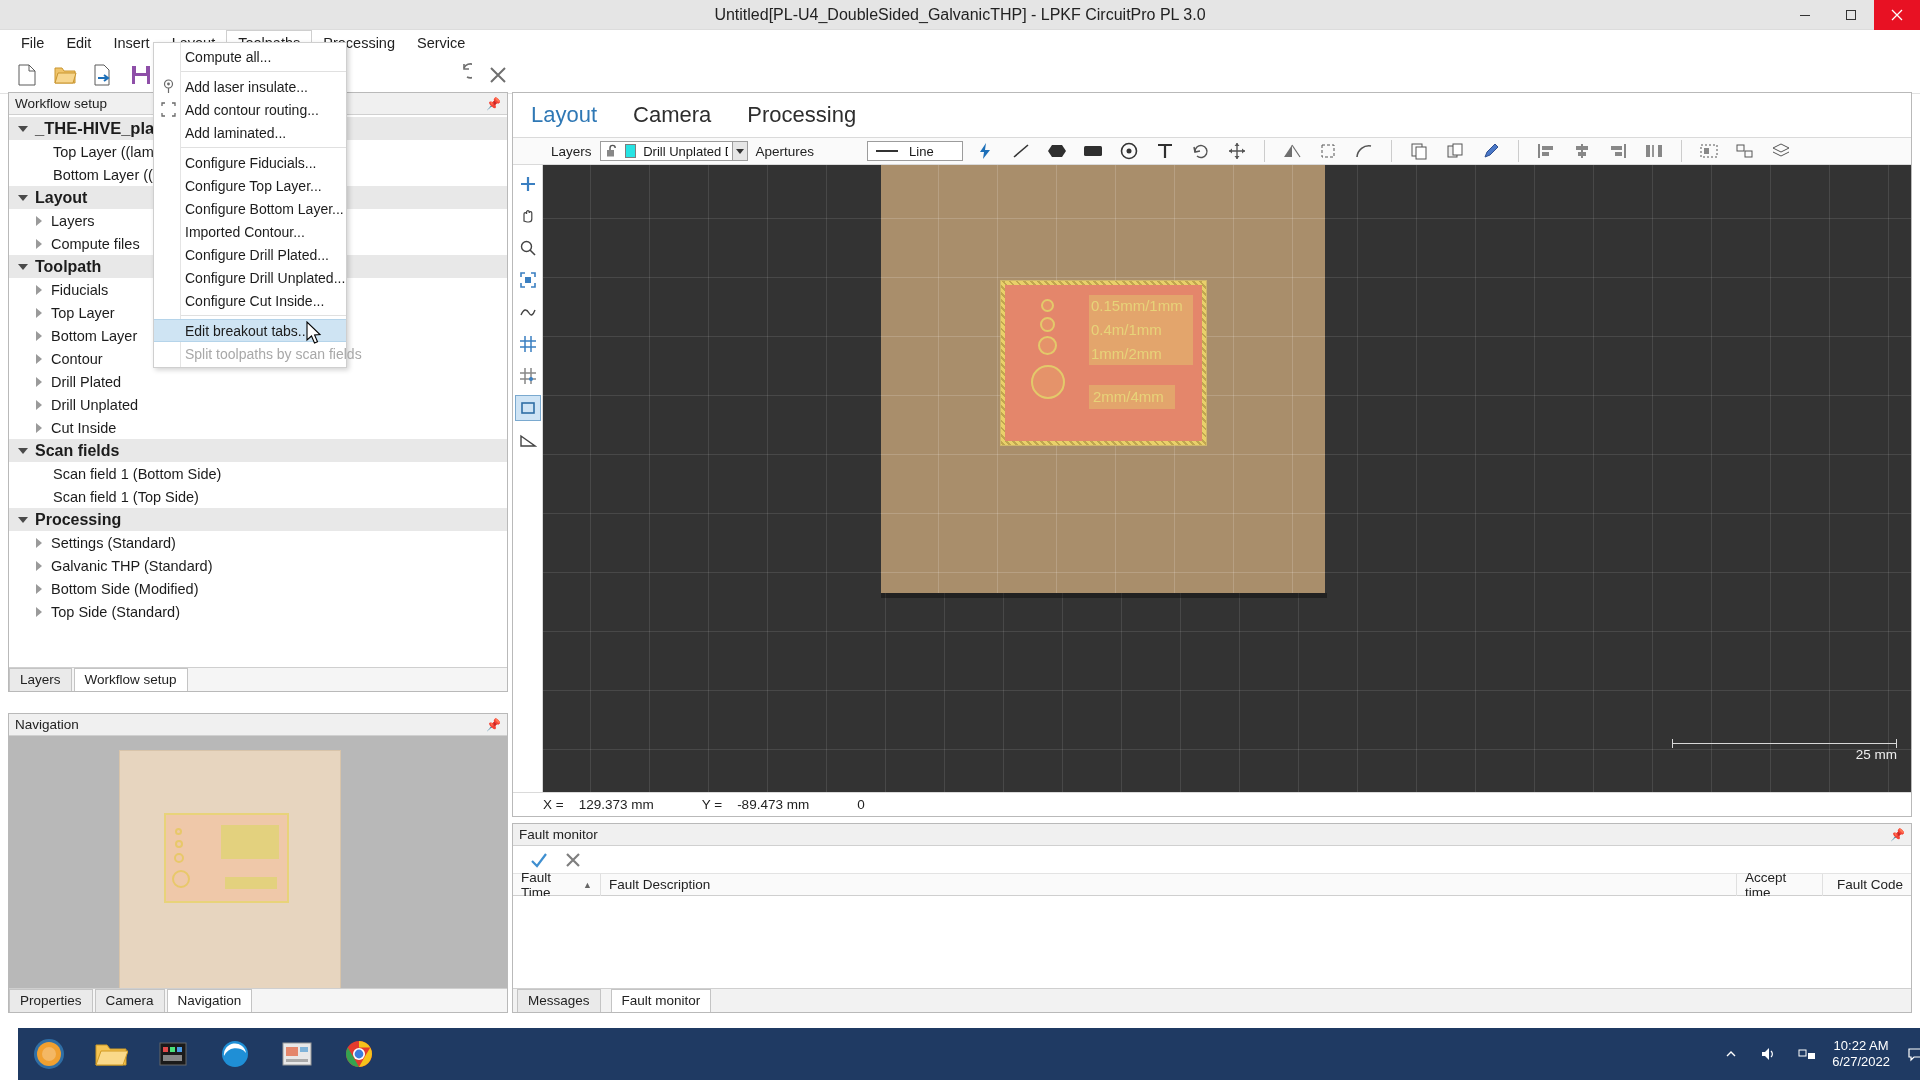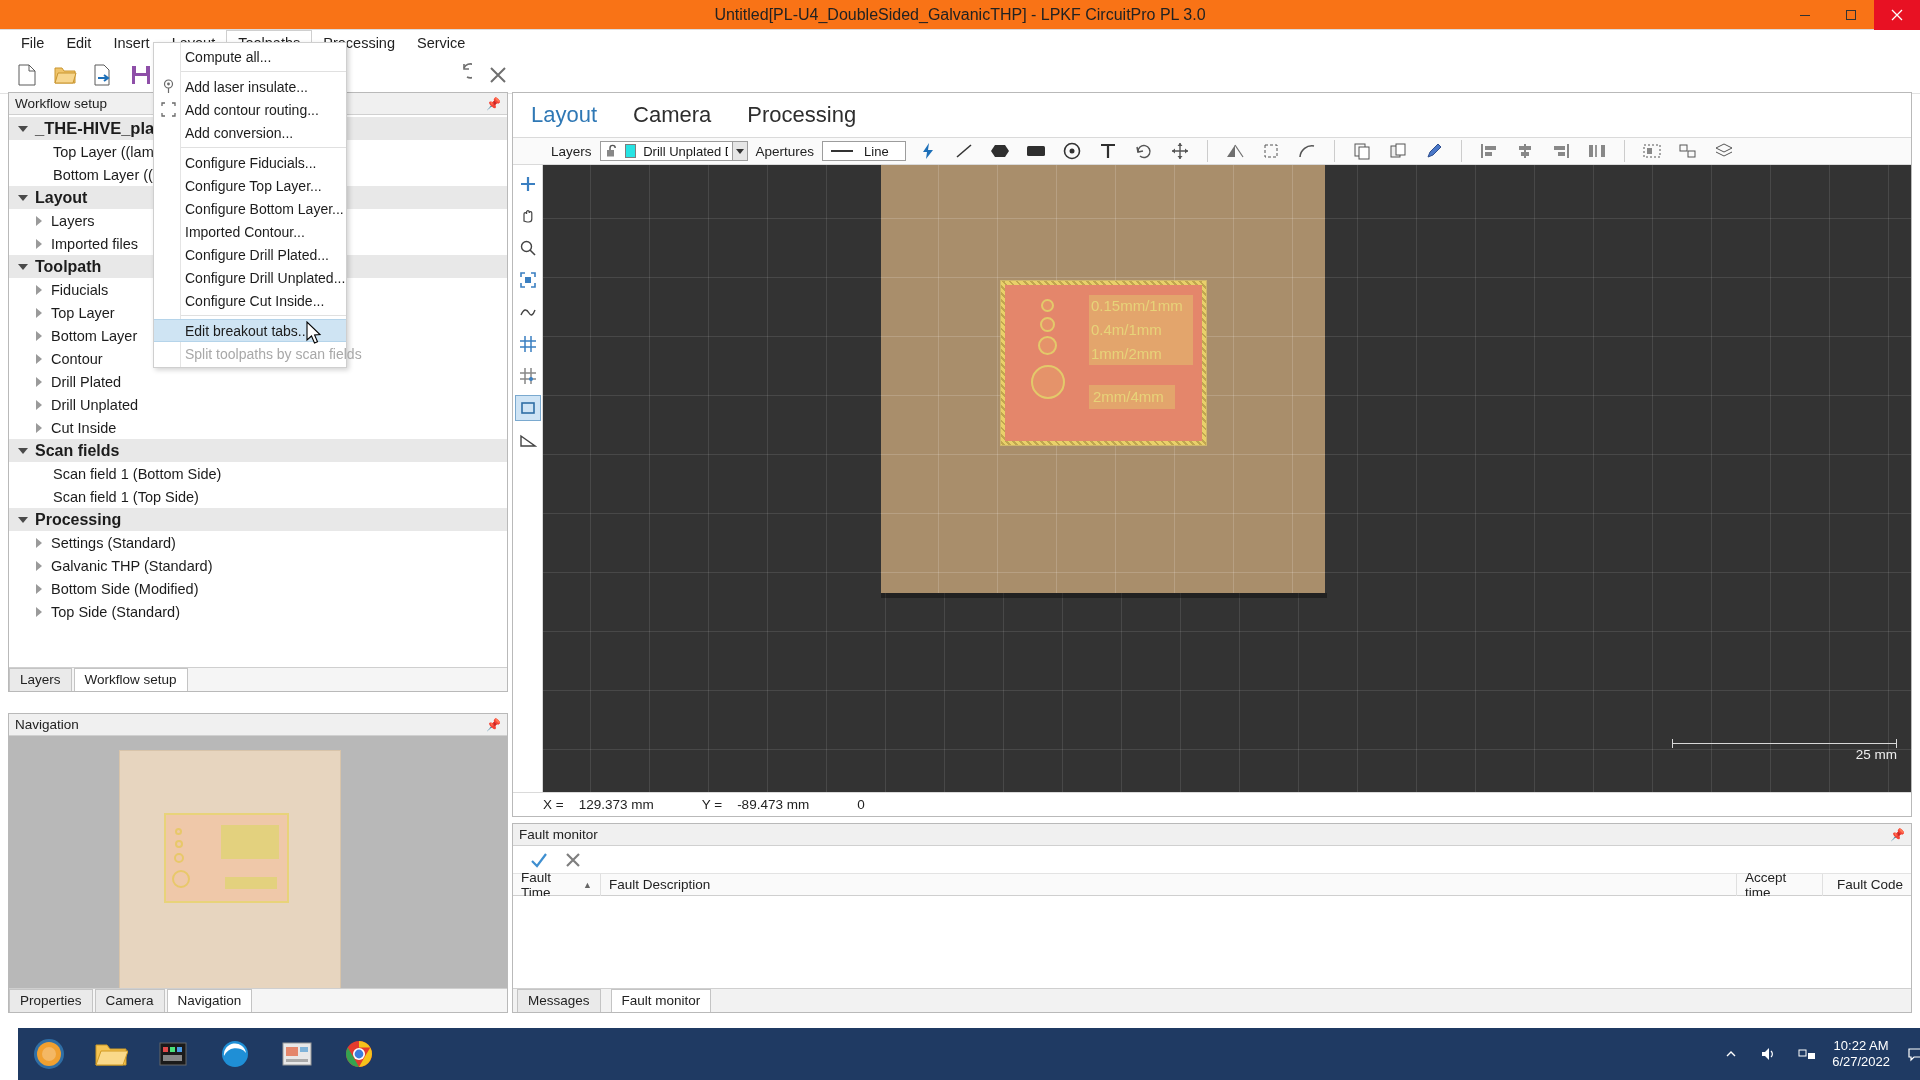--- a/index.html
+++ b/index.html
@@ -9,21 +9,21 @@
     font-size: 15px;
     color: #1a1a1a;
     background: #ffffff;
     overflow: hidden;
   }
   #app { position: relative; width: 1920px; height: 1080px; }
 
   
   .titlebar {
     position: absolute; left: 0; top: 0; width: 1920px; height: 30px;
-    background: #f97316; border-bottom: 1px solid #dcdcdc;
+    background: #e5e5e5; border-bottom: 1px solid #dcdcdc;
     display: flex; align-items: center; justify-content: center;
   }
   .titlebar .ttl { font-size: 16px; color: #222; }
   .wctrls { position: absolute; right: 0; top: 0; height: 30px; display: flex; }
   .wbtn {
     width: 46px; height: 30px; display: flex; align-items: center; justify-content: center;
     font-size: 14px; color: #333; cursor: default;
   }
   .wbtn.close { background: #e81123; color: #fff; }
   .wbtn svg { display:block; }
@@ -128,21 +128,21 @@
     height: 20px; border: 1px solid #9c9c9c; background: #fff; display: flex; align-items: center;
     font-size: 13px; padding-left: 3px; gap: 4px;
   }
   .combo .swatch { width: 14px; height: 14px; background: #27e3e3; border: 1px solid #7e7e7e; }
   .combo .cbtxt { padding: 0 3px; white-space: nowrap; overflow: hidden; }
   .combo .arrow {
     width: 18px; height: 18px; background: #e6e6e6; border-left: 1px solid #9c9c9c;
     display: flex; align-items: center; justify-content: center; margin-left: auto;
   }
   .combo .arrow i { width:0;height:0;border-left:4px solid transparent;border-right:4px solid transparent;border-top:5px solid #333; display:block; }
-  .combo.aperture { width: 84px; }
+  .combo.aperture { width: 96px; margin-left: 45px; }
   .combo.layer { width: 148px; }
   .linesample { width: 22px; height: 2px; background: #333; margin: 0 4px 0 5px; }
   .icbtn { width: 28px; height: 24px; display: flex; align-items: center; justify-content: center; cursor: default; }
 
   .viewarea { flex: 1; display: flex; position: relative; }
   .vtools {
     width: 30px; background: #fff; border-right: 1px solid #d7d7d7;
     display: flex; flex-direction: column; align-items: center; padding-top: 6px; gap: 6px;
   }
   .vtool { width: 26px; height: 26px; display: flex; align-items: center; justify-content: center; cursor: default; }
@@ -353,21 +353,21 @@
         <div class="trow" style="padding-left: 22px;">
           <span class="tw">
             <i class="caret-right"></i>
           </span>
           <span class="tlabel">Layers</span>
         </div>
         <div class="trow" style="padding-left: 22px;">
           <span class="tw">
             <i class="caret-right"></i>
           </span>
-          <span class="tlabel">Imported files</span>
+          <span class="tlabel">Compute files</span>
         </div>
         <div class="trow group">
           <span class="tw">
             <i class="caret-down"></i>
           </span>
           <span class="tlabel">Toolpath</span>
         </div>
         <div class="trow" style="padding-left: 22px;">
           <span class="tw">
             <i class="caret-right"></i>
@@ -786,21 +786,21 @@
       </div>
       <div class="ditem">
         <span class="dicon">
           <svg width="15" height="15" viewBox="0 0 15 15">
             <path d="M1 4 V1 h3 M11 1 h3 v3 M14 11 v3 h-3 M4 14 H1 v-3" fill="none" stroke="#6a6a6a" stroke-width="1.3"></path>
           </svg>
         </span>
         <span>Add contour routing...</span>
       </div>
       <div class="ditem">
-        <span>Add conversion...</span>
+        <span>Add laminated...</span>
       </div>
       <div class="dsep"></div>
       <div class="ditem">
         <span>Configure Fiducials...</span>
       </div>
       <div class="ditem">
         <span>Configure Top Layer...</span>
       </div>
       <div class="ditem">
         <span>Configure Bottom Layer...</span>

